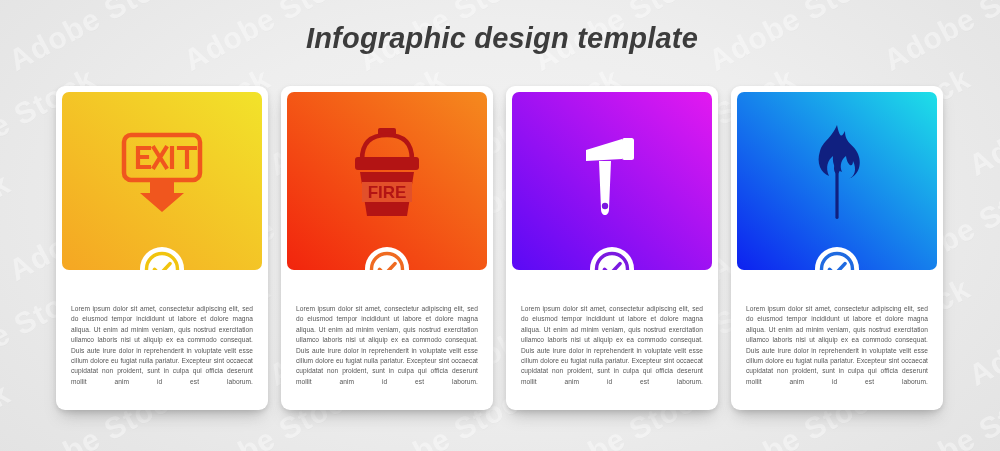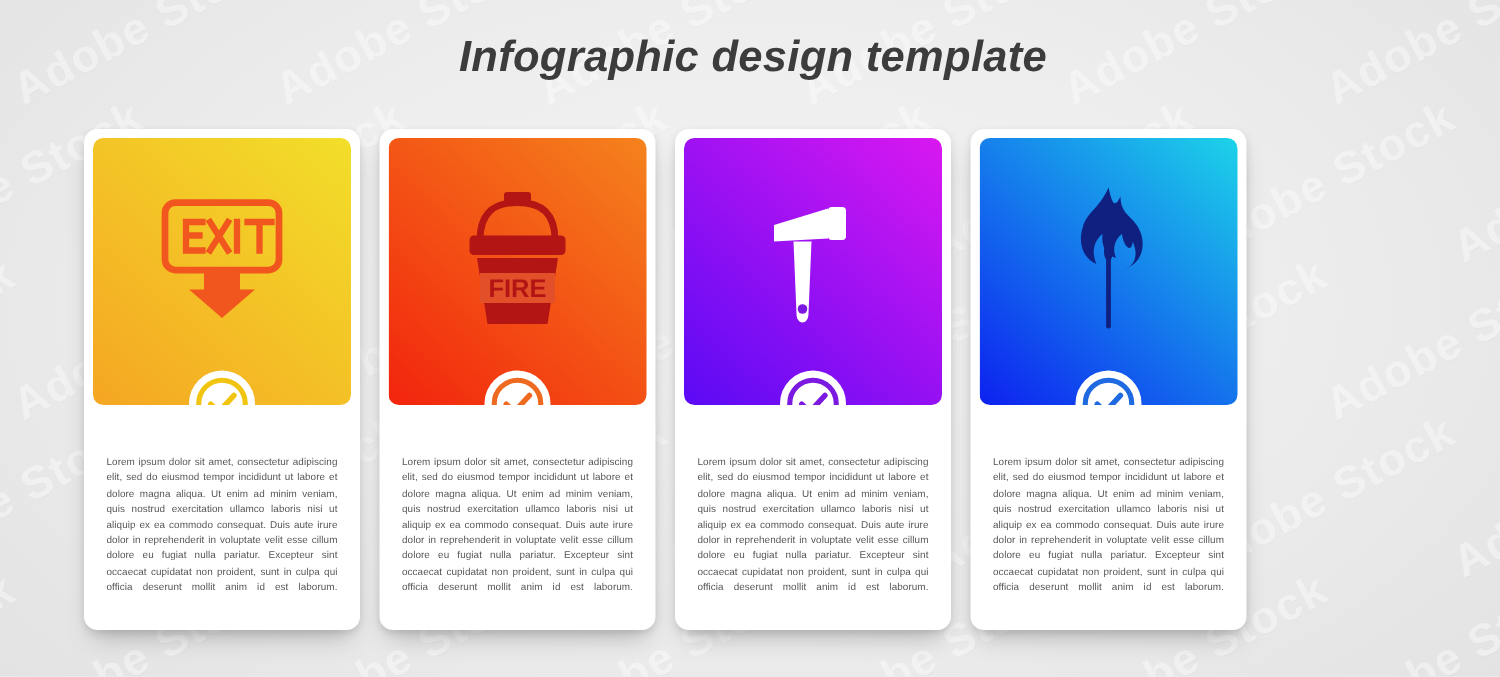--- a/index.html
+++ b/index.html
@@ -58,21 +58,21 @@
     left: 56px;
     top: 86px;
     width: 896px;
     display: flex;
     gap: 13px;
     z-index: 5;
   }
 
   .card {
     position: relative;
-    width: 184px;
+    width: 212px;
     background: #ffffff;
     border-radius: 9px;
     box-shadow: 0 10px 16px -6px rgba(90,90,90,0.40), 0 2px 5px rgba(120,120,120,0.22);
     padding: 6px 6px 0 6px;
     box-sizing: border-box;
   }
 
   .panel {
     position: relative;
     height: 178px;

